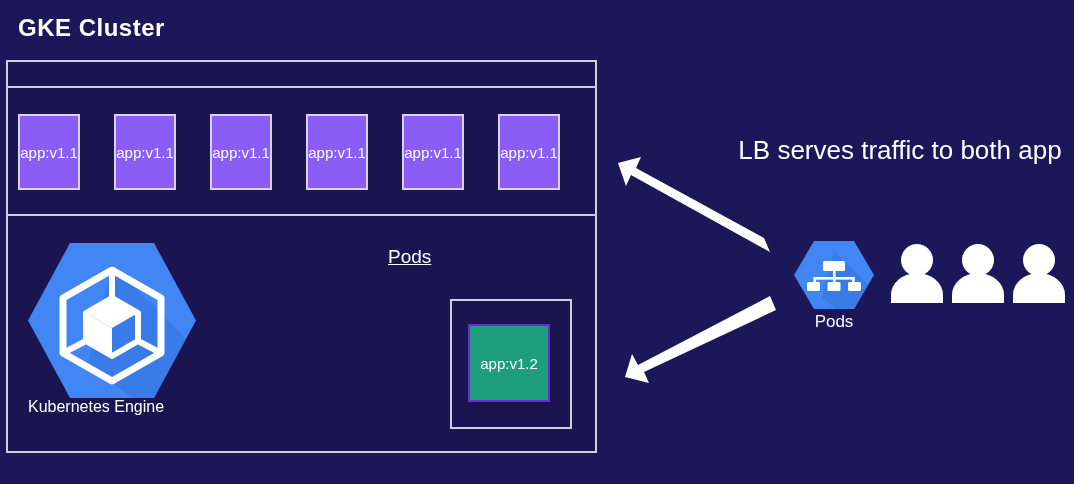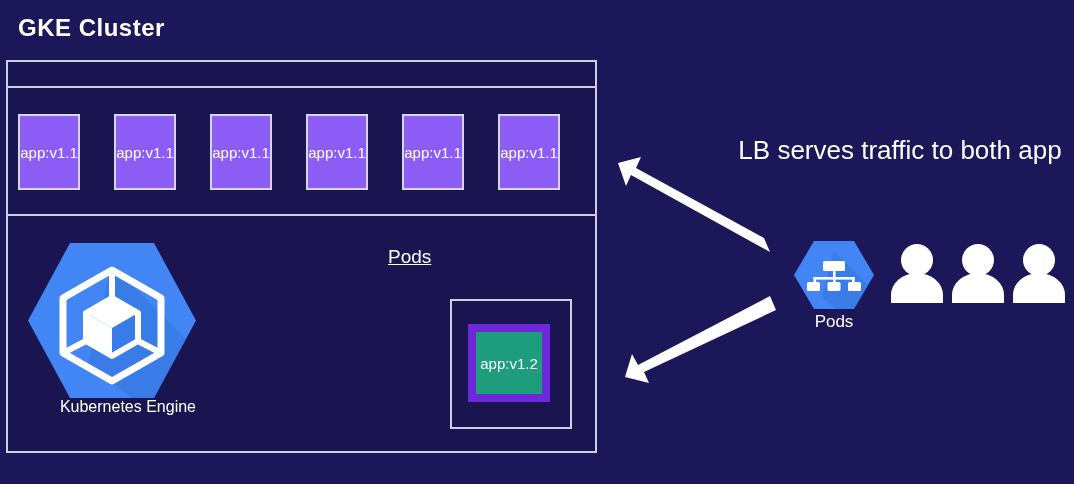--- a/index.html
+++ b/index.html
@@ -99,39 +99,39 @@
     height: 130px;
     border: 2px solid #cfcde0;
     box-sizing: border-box;
   }
   #pod-v2 {
     left: 468px;
     top: 324px;
     width: 82px;
     height: 78px;
     background: #1d9d7c;
-    border: 8px solid #6d28d9;
+    border: 2px solid #6d28d9;
     box-sizing: border-box;
     display: flex;
     align-items: center;
     justify-content: center;
   }
 
   
   #k8s-icon {
     left: 28px;
     top: 243px;
     width: 168px;
     height: 155px;
   }
   #k8s-engine-label {
     left: 28px;
     top: 398px;
     width: 168px;
-    text-align: right;
+    text-align: left;
     color: #ffffff;
     font-size: 16px;
   }
 
   
   #arrow-up, #arrow-down {
     left: 0; top: 0;
     width: 1074px;
     height: 484px;
     pointer-events: none;

